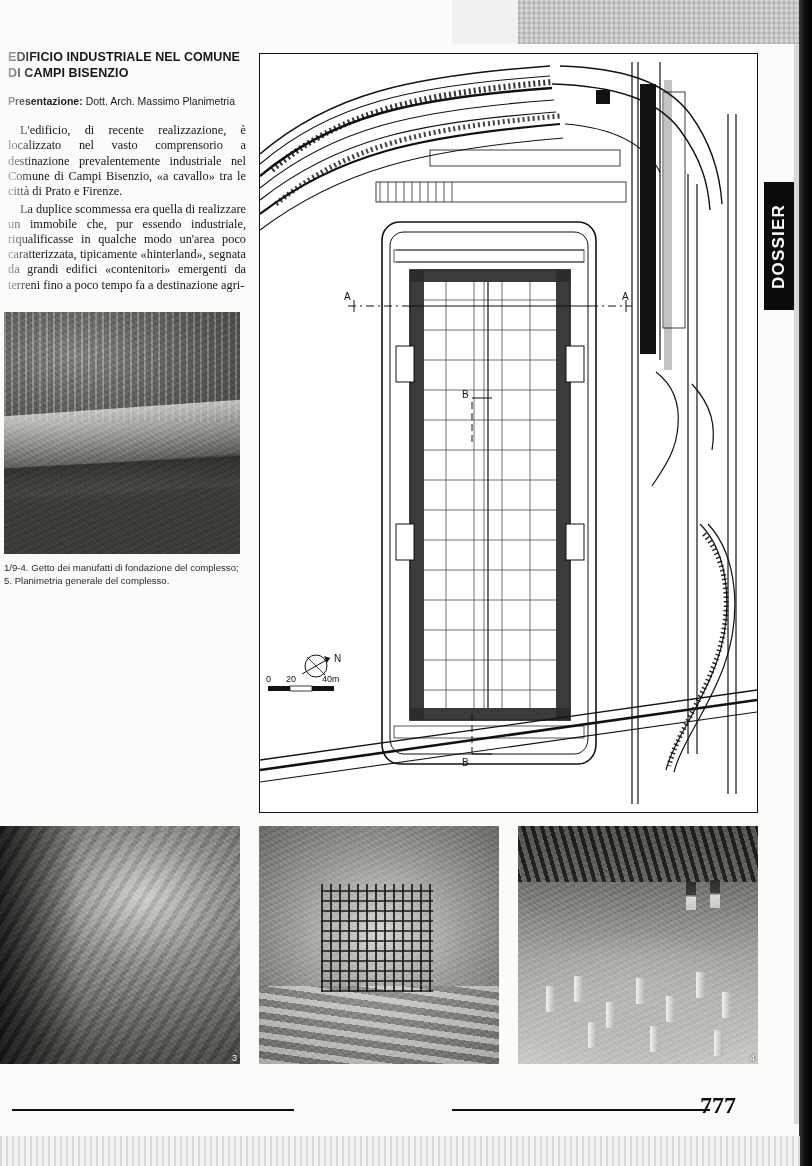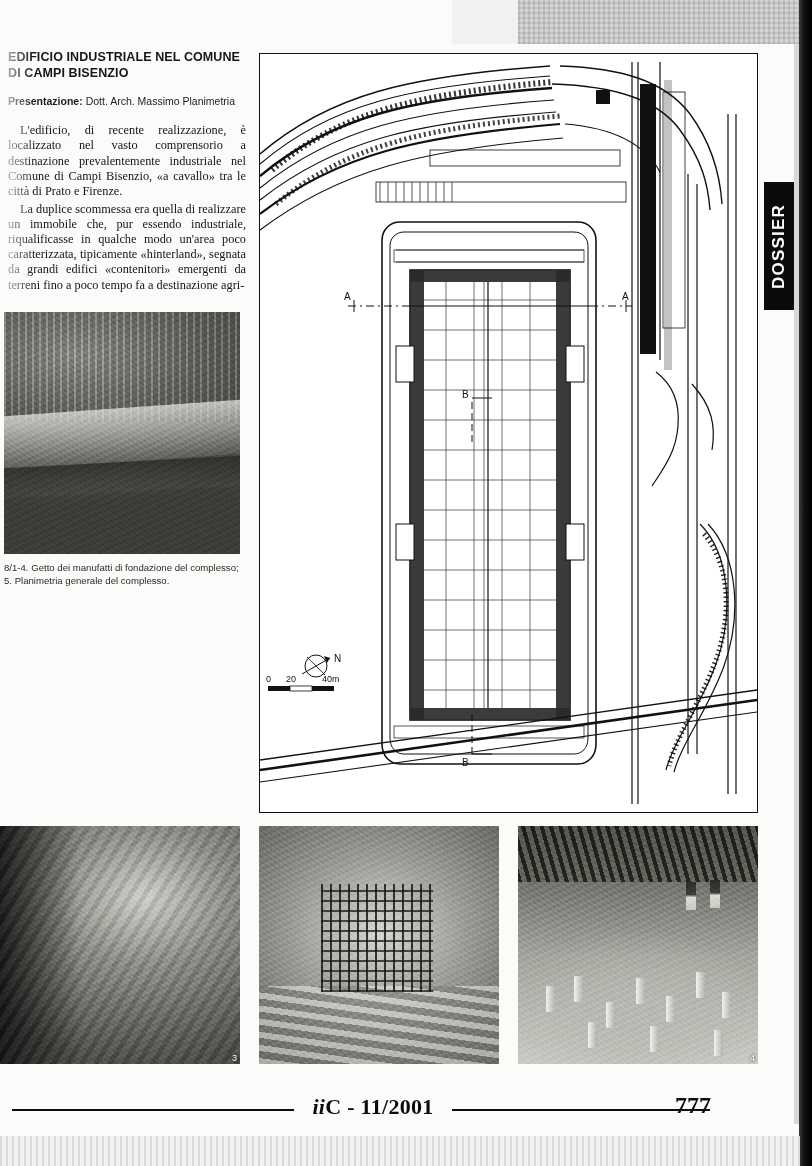--- a/index.html
+++ b/index.html
@@ -302,21 +302,21 @@
     font-weight: bold;
     font-size: 22px;
     letter-spacing: 0.3px;
     color: #0c0c0c;
   }
   .footer-center .ii {
     font-style: italic;
   }
   .page-number {
     position: absolute;
-    left: 675px;
+    left: 700px;
     top: 2px;
     font-family: "Liberation Serif", serif;
     font-weight: bold;
     font-size: 24px;
     color: #0c0c0c;
   }
   .bottom-speckle {
     position: absolute;
     left: 0;
     top: 1136px;
@@ -354,21 +354,21 @@
   </div>
   <div class="ink-fade"></div>
 
   <div class="photo" id="photo-foundation-wall">
     <div class="vstripes"></div>
     <div class="band"></div>
     <div class="band2"></div>
     <div class="noise"></div>
   </div>
 
-  <div class="caption">8/1-4. Getto dei manufatti di fondazione del complesso; 5. Planimetria generale del complesso.</div>
+  <div class="caption">1/9-4. Getto dei manufatti di fondazione del complesso; 5. Planimetria generale del complesso.</div>
 
   <div class="plan-figure">
     <svg class="plan-canvas" viewBox="0 0 497 758" preserveAspectRatio="none">
       <rect x="0" y="0" width="497" height="758" fill="#ffffff"></rect>
 
       <g stroke="#111" fill="none">
         <path d="M0,100 C70,40 150,22 290,12" stroke-width="1.4"></path>
         <path d="M0,110 C70,50 150,32 290,22" stroke-width="1.1"></path>
         <path d="M0,122 C72,62 152,44 292,34" stroke-width="2.4"></path>
         <path d="M0,134 C74,74 154,56 294,46" stroke-width="1.1"></path>
@@ -549,20 +549,17 @@
     <div class="pile" style="left:70px;top:196px;"></div>
     <div class="pile" style="left:132px;top:200px;"></div>
     <div class="pile" style="left:196px;top:204px;"></div>
     <div class="noise"></div>
     <div class="num">4</div>
   </div>
 
   <div class="footer">
     <div class="footer-rule left"></div>
     <div class="footer-rule right"></div>
-    <div class="footer-center">
-      <span class="ii">ii</span><span>C - 11/2001</span>
-    </div>
     <div class="page-number">777</div>
   </div>
 
   <div class="bottom-speckle"></div>
 </div>
 
 </body></html>

